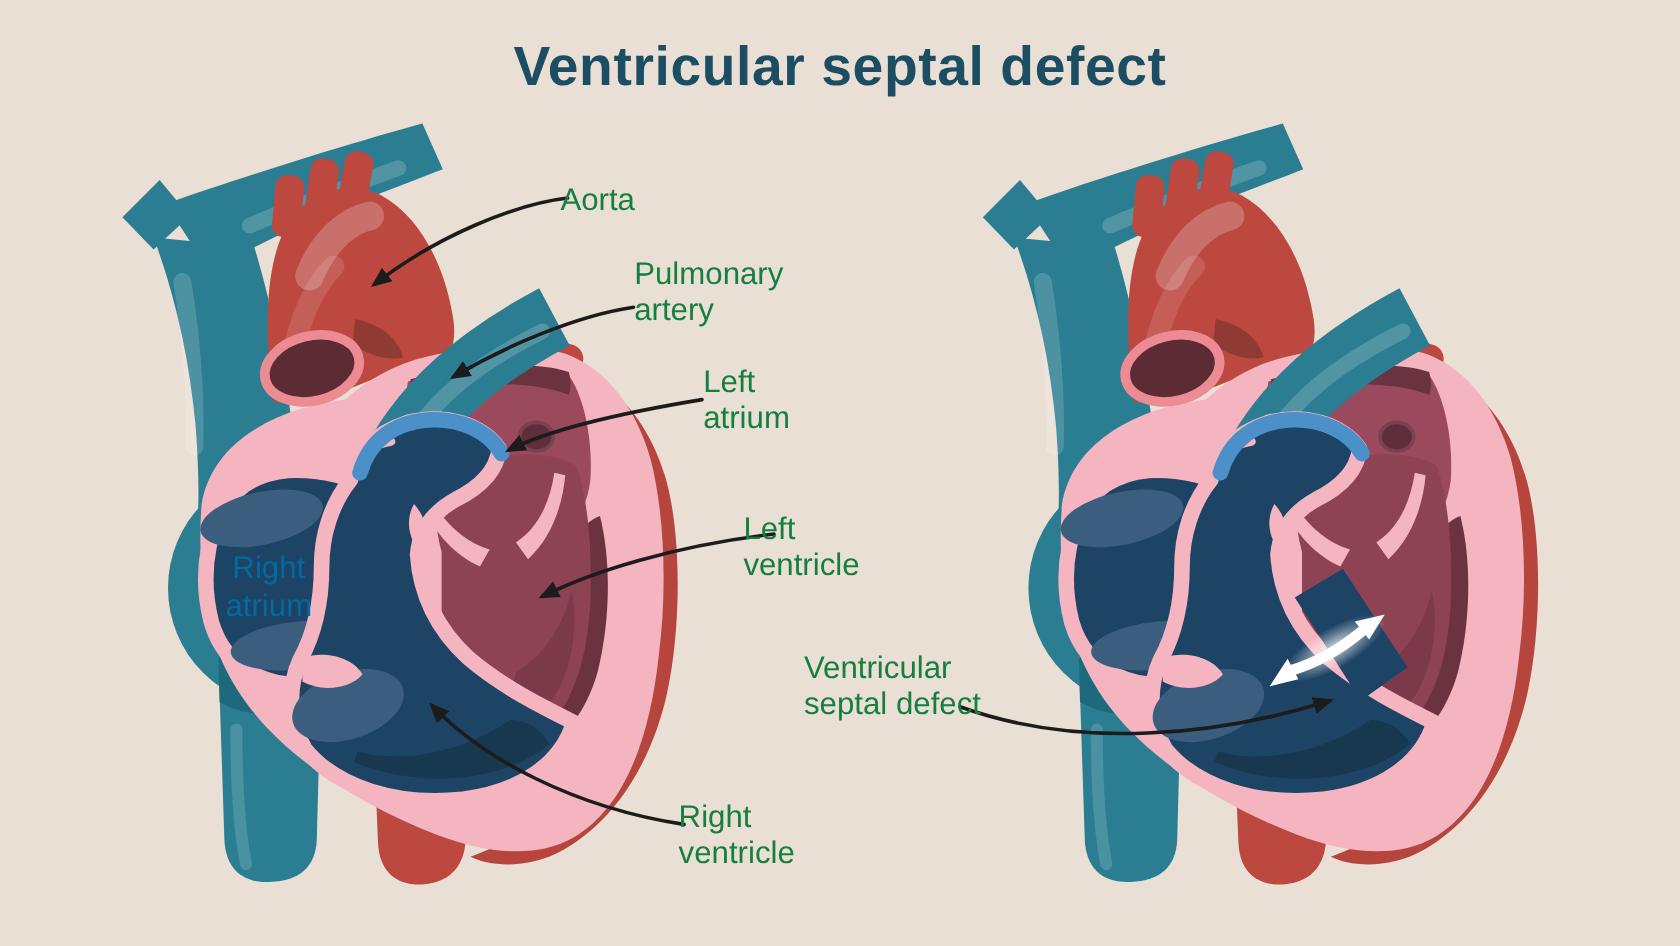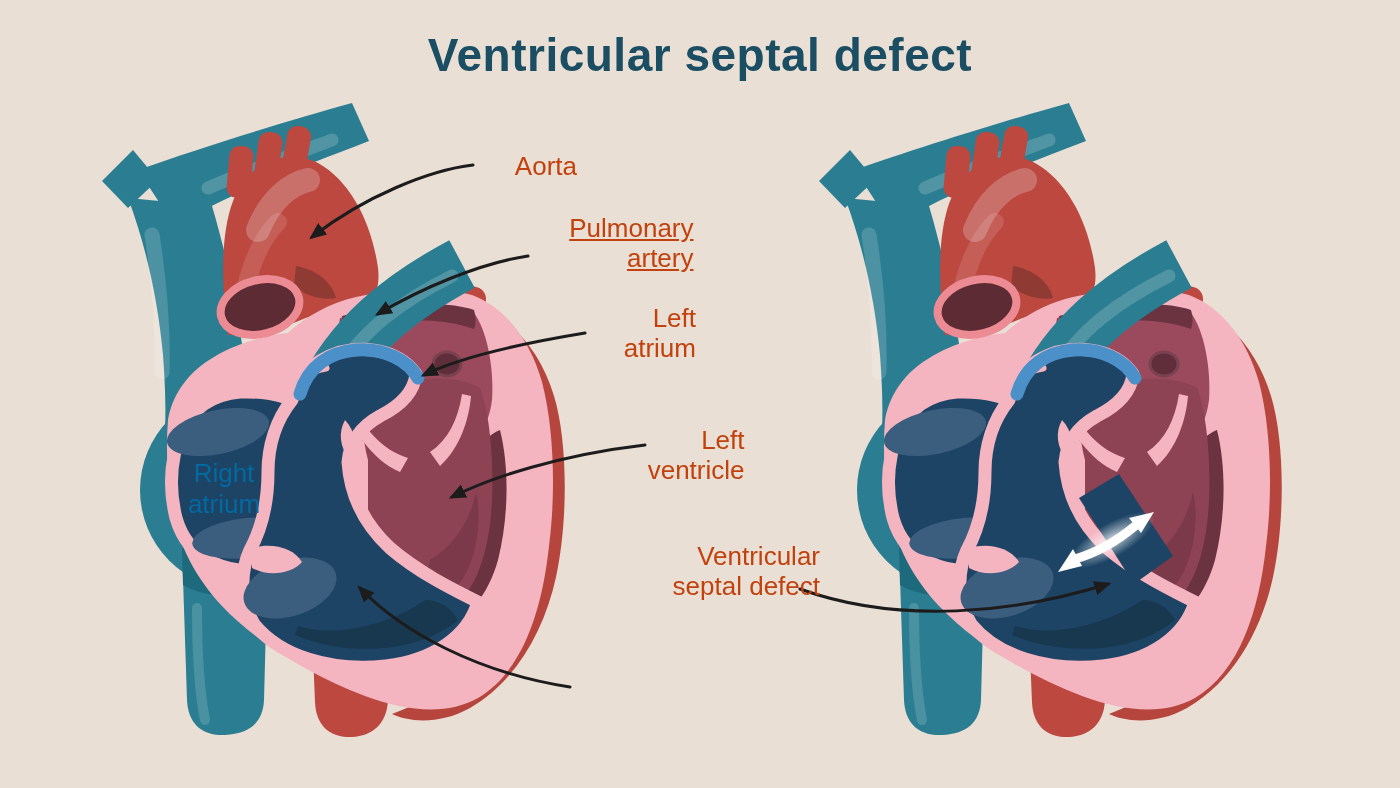--- a/index.html
+++ b/index.html
@@ -11,22 +11,22 @@
   }
   #stage{position:absolute;inset:0;width:1400px;height:776px;}
   .title{
     position:absolute;left:0;top:28px;width:1400px;
     text-align:center;
     font-size:46px;font-weight:600;letter-spacing:.5px;
     color:#1b4e63;
   }
   .callout{
     position:absolute;transform:translateX(-50%);
-    text-align:right;
-    font-size:26px;line-height:1.16;color:#c2410c;
+    text-align:left;
+    font-size:26px;line-height:1.16;color:#15803d;
   }
   .internal-label{
     position:absolute;transform:translateX(-50%);
     text-align:center;
     font-size:26px;line-height:1.2;color:#0369a1;
   }
   svg{position:absolute;left:0;top:0;}
 </style>
 </head>
 <body>
@@ -142,24 +142,25 @@
     <path d="M645,445 C560,455 492,477 452,497" marker-end="url(#ah)"></path>
     <path d="M570,687 C478,673 402,632 360,588" marker-end="url(#ah)"></path>
     <path d="M800,589 C900,625 1015,613 1108,584" marker-end="url(#ah)"></path>
   </g>
 </svg>
 
 <div class="title">Ventricular septal defect</div>
 
 <div class="callout" style="left:522px;top:151px;width:110px;">Aorta</div>
 
-<div class="callout" style="left:611px;top:213px;width:165px;text-decoration:underline;">Pulmonary artery</div>
+<div class="callout" style="left:611px;top:213px;width:165px;">Pulmonary artery</div>
 
 <div class="callout" style="left:682px;top:425px;width:125px;">Left ventricle</div>
 
 <div class="callout" style="left:641px;top:303px;width:110px;">Left atrium</div>
 
+<div class="callout" style="left:628px;top:665px;width:125px;">Right ventricle</div>
 
 <div class="callout" style="left:745px;top:541px;width:150px;">Ventricular septal defect</div>
 
 <div class="internal-label" style="left:224px;top:458px;width:110px;">Right atrium</div>
 
 </div>
 
 </body></html>

